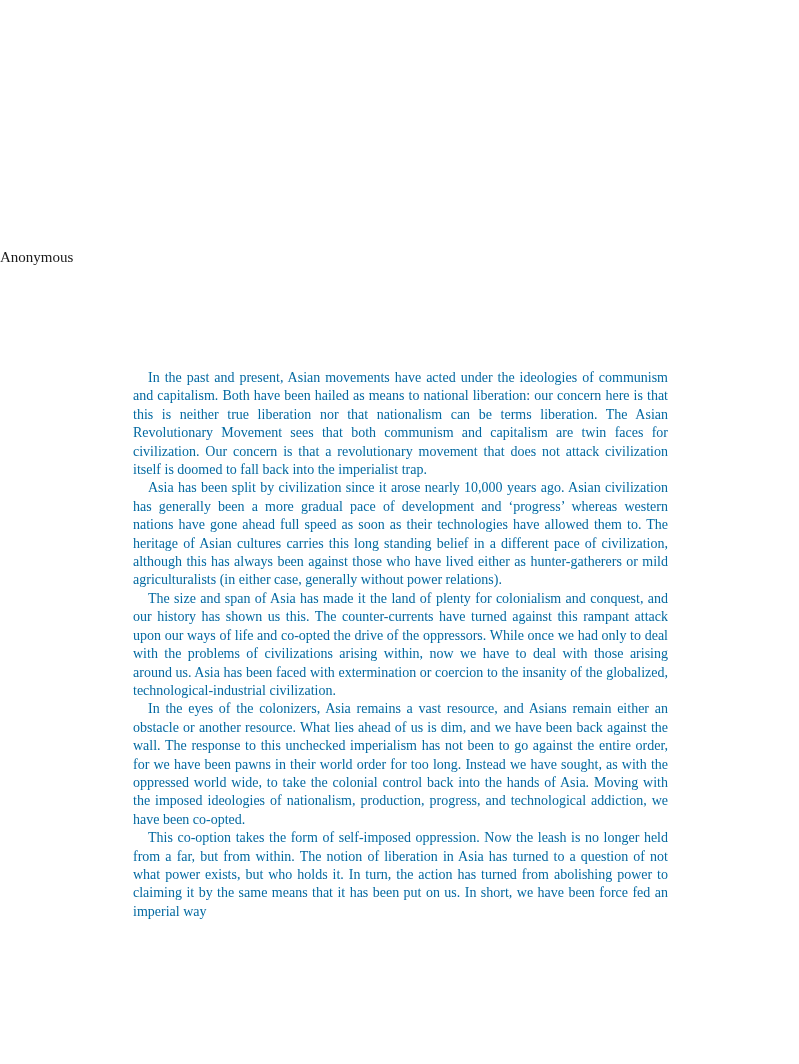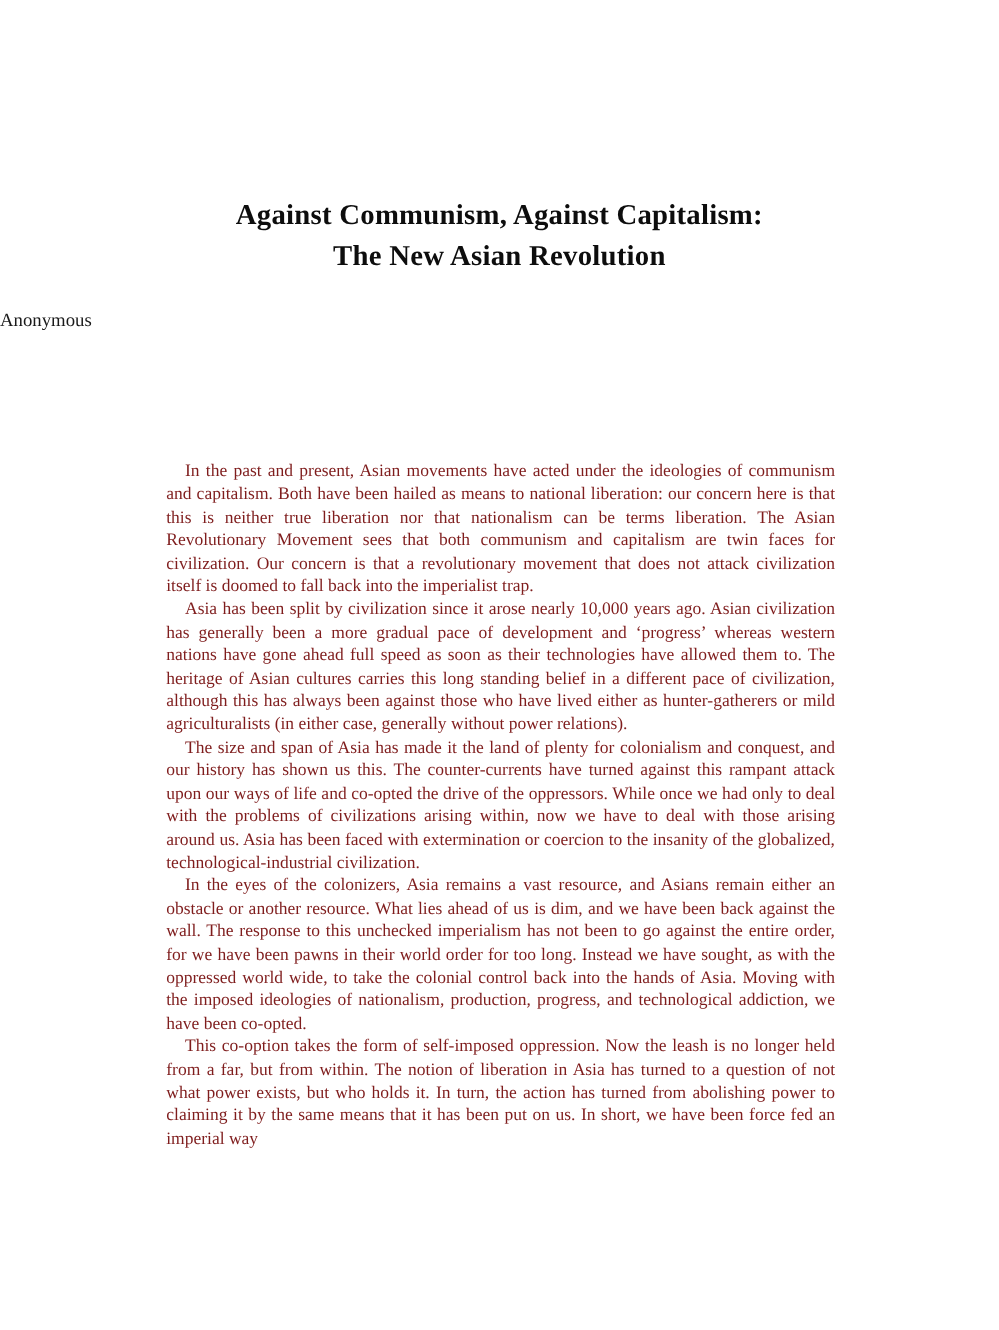--- a/index.html
+++ b/index.html
@@ -39,37 +39,33 @@
     color: #1a1a1a;
   }
   .doc-body {
     position: absolute;
     top: 369px;
     left: 133px;
     width: 535px;
     font-size: 14px;
     line-height: 18.4px;
     text-align: justify;
-    color: #7f1d1d;
+    color: #0369a1;
   }
   .doc-body p {
     margin: 0;
     padding: 0;
     text-indent: 15px;
   }
 </style>
 </head>
 <body>
 
 <div class="page">
 
-  <h1 class="doc-title">
-    <span>Against Communism, Against Capitalism:</span><br>
-    <span>The New Asian Revolution</span>
-  </h1>
 
   <div class="doc-author">Anonymous</div>
 
   <div class="doc-body">
     <p>In the past and present, Asian movements have acted under the ideologies of communism and capitalism. Both have been hailed as means to national liberation: our concern here is that this is neither true liberation nor that nationalism can be terms liberation. The Asian Revolutionary Movement sees that both communism and capitalism are twin faces for civilization. Our concern is that a revolutionary movement that does not attack civilization itself is doomed to fall back into the imperialist trap.</p>
     <p>Asia has been split by civilization since it arose nearly 10,000 years ago. Asian civilization has generally been a more gradual pace of development and ‘progress’ whereas western nations have gone ahead full speed as soon as their technologies have allowed them to. The heritage of Asian cultures carries this long standing belief in a different pace of civilization, although this has always been against those who have lived either as hunter-gatherers or mild agriculturalists (in either case, generally without power relations).</p>
     <p>The size and span of Asia has made it the land of plenty for colonialism and conquest, and our history has shown us this. The counter-currents have turned against this rampant attack upon our ways of life and co-opted the drive of the oppressors. While once we had only to deal with the problems of civilizations arising within, now we have to deal with those arising around us. Asia has been faced with extermination or coercion to the insanity of the globalized, technological-industrial civilization.</p>
     <p>In the eyes of the colonizers, Asia remains a vast resource, and Asians remain either an obstacle or another resource. What lies ahead of us is dim, and we have been back against the wall. The response to this unchecked imperialism has not been to go against the entire order, for we have been pawns in their world order for too long. Instead we have sought, as with the oppressed world wide, to take the colonial control back into the hands of Asia. Moving with the imposed ideologies of nationalism, production, progress, and technological addiction, we have been co-opted.</p>
     <p>This co-option takes the form of self-imposed oppression. Now the leash is no longer held from a far, but from within. The notion of liberation in Asia has turned to a question of not what power exists, but who holds it. In turn, the action has turned from abolishing power to claiming it by the same means that it has been put on us. In short, we have been force fed an imperial way</p>
   </div>

